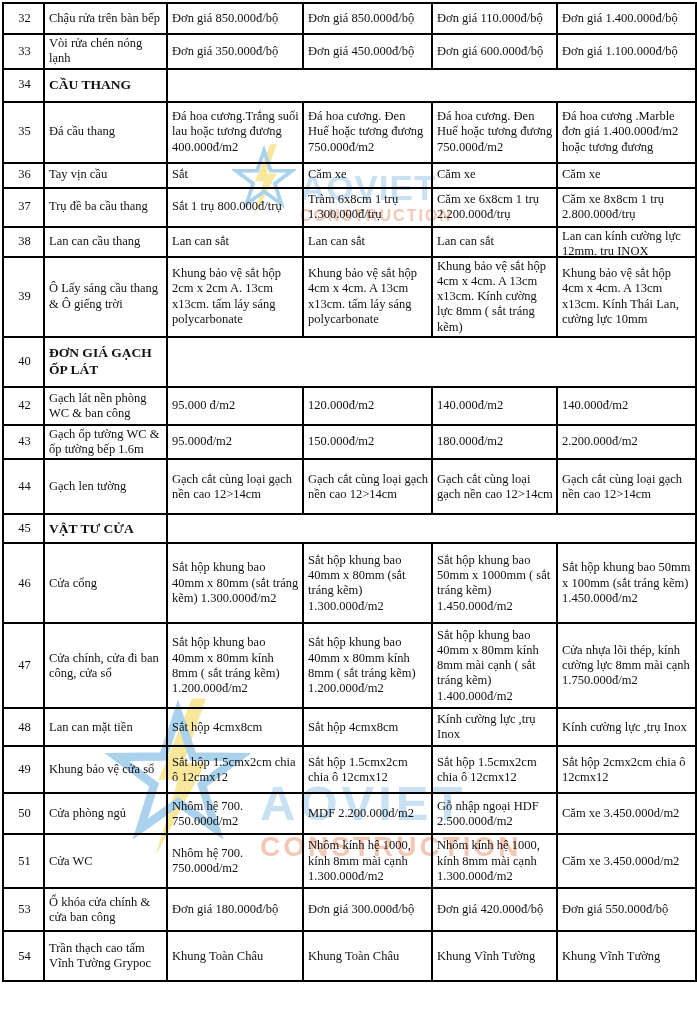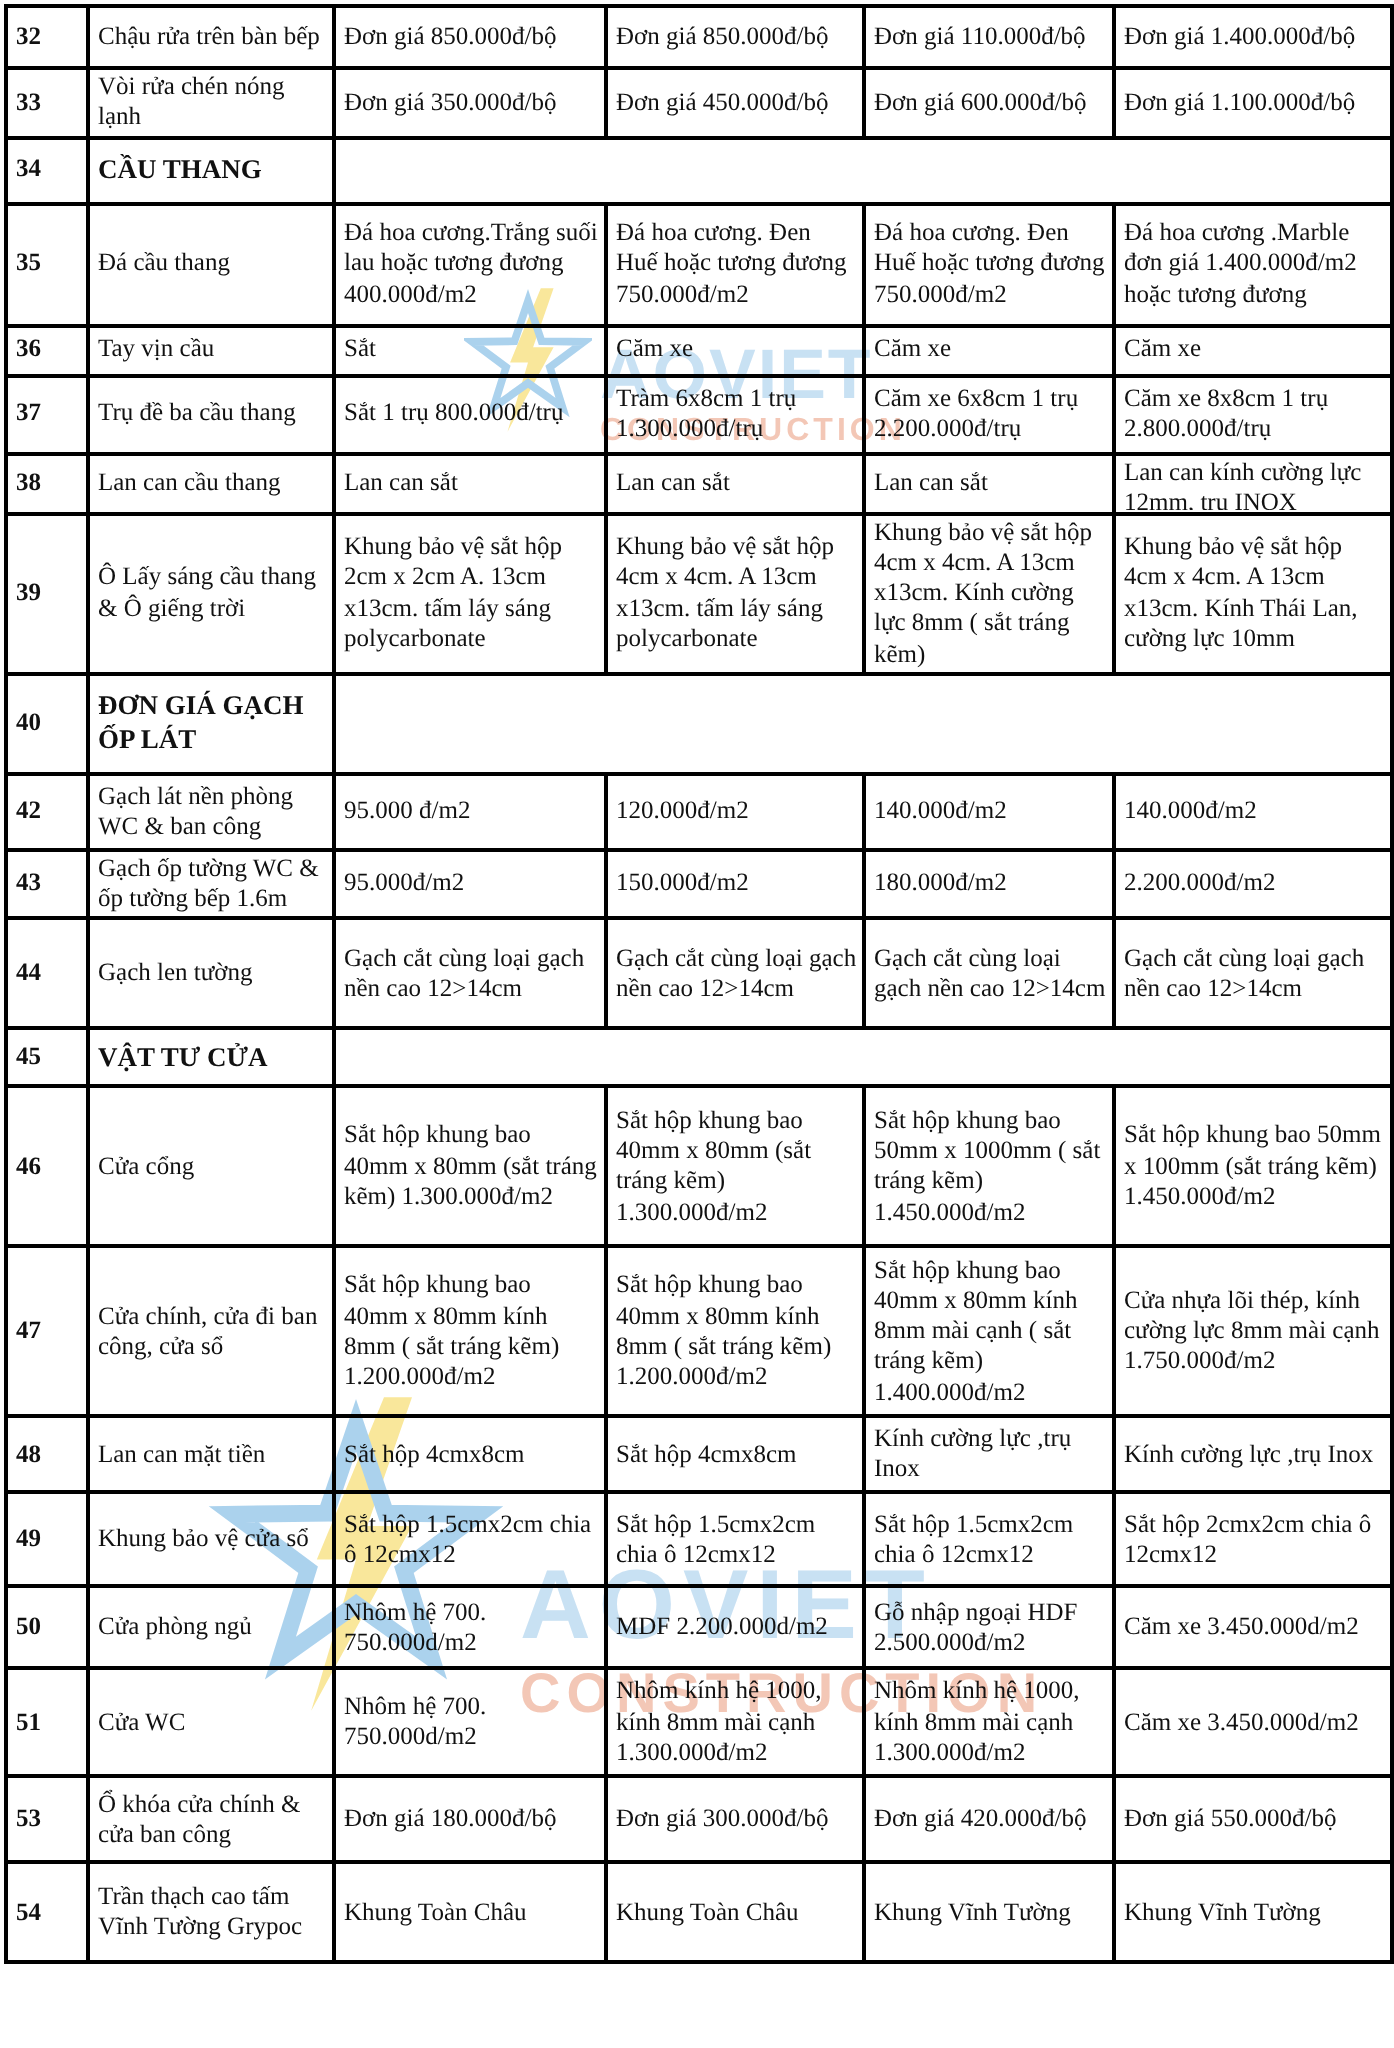--- a/index.html
+++ b/index.html
@@ -33,21 +33,21 @@
   
   table.price{
     position:absolute;left:2px;top:2px;width:693px;z-index:1;
     border-collapse:collapse;table-layout:fixed;background:transparent;
   }
   table.price td{
     border:2px solid #000;vertical-align:middle;
     font-size:12.5px;line-height:1.22;
     padding:1px 2px 1px 4px;overflow:hidden;word-wrap:break-word;
   }
-  td.col-no{text-align:left;font-weight:bold;font-size:13px;padding:1px 0;}
+  td.col-no{text-align:center;font-weight:normal;font-size:13px;padding:1px 0;}
   td.col-item{}
   td.col-item.section{font-weight:bold;font-size:13.5px;}
   td.col-span-empty{}
   .cell-inner{}
   .cell-inner.clip{max-height:26px;overflow:hidden;}
 </style>
 </head>
 <body>
 
 <div class="page">

